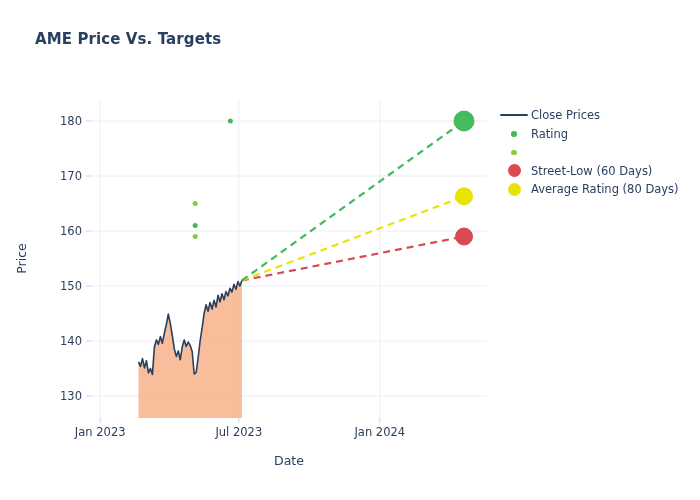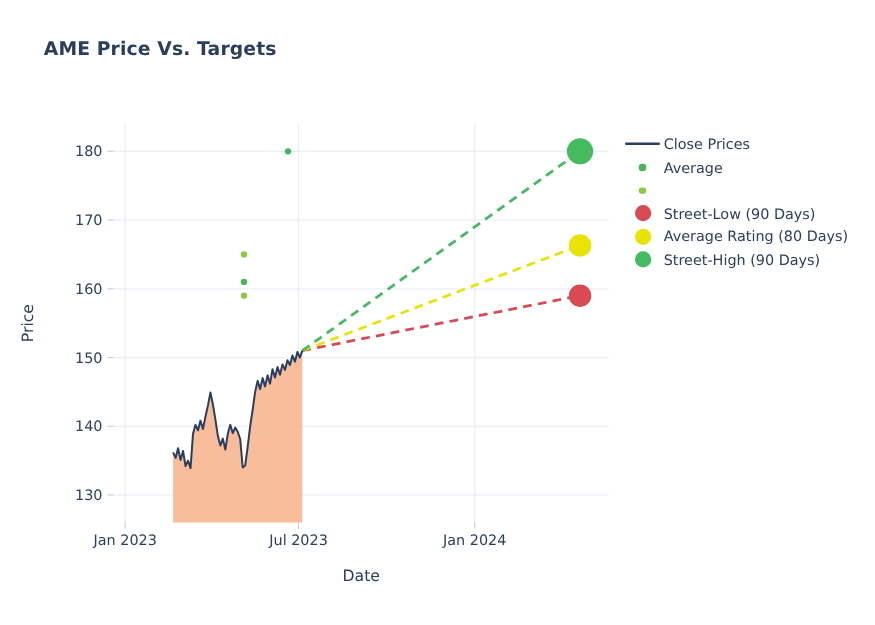--- a/index.html
+++ b/index.html
@@ -159,40 +159,34 @@
       <div class="legend-row">
         <div class="legend-swatch">
           <div class="legend-line" style="background: rgb(42, 63, 95);"></div>
         </div>
         <div class="legend-label">Close Prices</div>
       </div>
       <div class="legend-row">
         <div class="legend-swatch">
           <div class="legend-dot-sm" style="background: rgb(69, 183, 87);"></div>
         </div>
-        <div class="legend-label">Average</div>
+        <div class="legend-label">Rating</div>
       </div>
       <div class="legend-row">
         <div class="legend-swatch">
           <div class="legend-dot-sm" style="background: rgb(134, 204, 60);"></div>
         </div>
       </div>
       <div class="legend-row">
         <div class="legend-swatch">
           <div class="legend-dot-lg" style="background: rgb(217, 74, 82);"></div>
         </div>
-        <div class="legend-label">Street-Low (90 Days)</div>
+        <div class="legend-label">Street-Low (60 Days)</div>
       </div>
       <div class="legend-row">
         <div class="legend-swatch">
           <div class="legend-dot-lg" style="background: rgb(232, 228, 0);"></div>
         </div>
         <div class="legend-label">Average Rating (80 Days)</div>
       </div>
-      <div class="legend-row">
-        <div class="legend-swatch">
-          <div class="legend-dot-lg" style="background: rgb(68, 187, 94);"></div>
-        </div>
-        <div class="legend-label">Street-High (90 Days)</div>
-      </div>
     </div>
 
 </div>
 
 </body></html>

